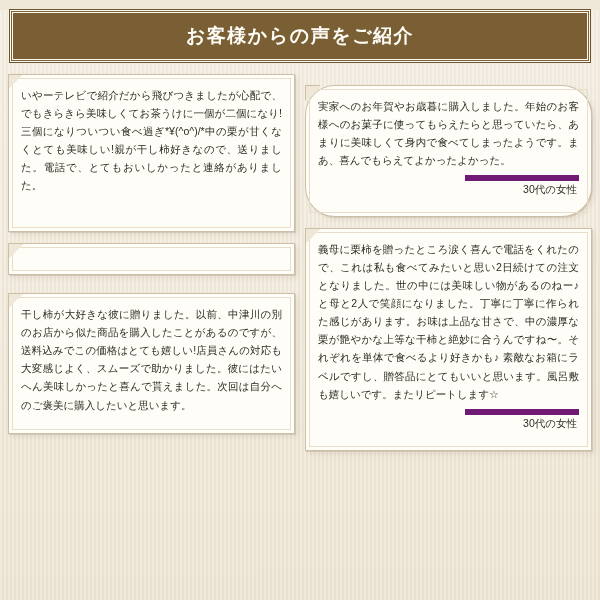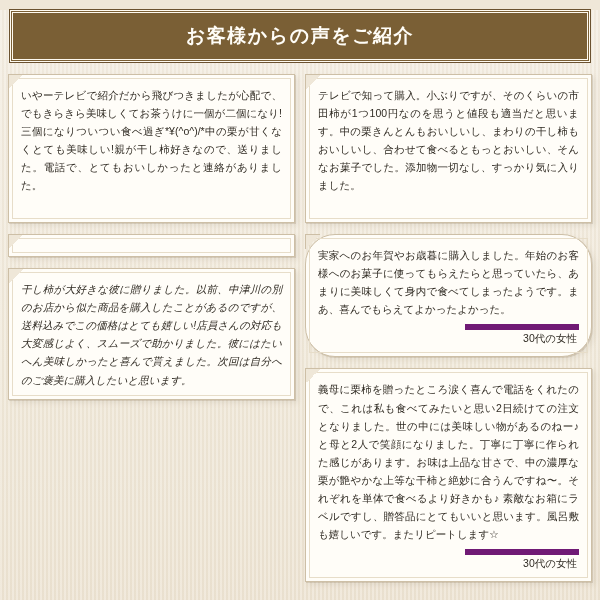--- a/index.html
+++ b/index.html
@@ -62,21 +62,21 @@
     grid-auto-rows: min-content;
     column-gap: 10px;
     row-gap: 11px;
   }
 
   .card {
     position: relative;
     background: #fffdf8;
     border: 1px solid #cdbfa6;
     box-shadow: 1px 1px 0 rgba(120,100,70,0.18), 3px 3px 5px rgba(120,100,70,0.10);
-    padding: 11px 12px 10px 12px;
+    padding: 11px 12px 19px 12px;
     box-sizing: border-box;
   }
   
   .card:before {
     content: "";
     position: absolute;
     left: 3px; right: 3px; top: 3px; bottom: 3px;
     border: 1px solid #e7ddc9;
     pointer-events: none;
   }
@@ -140,34 +140,28 @@
       <div class="card">
         <div class="card-body">いやーテレビで紹介だから飛びつきましたが心配で、でもきらきら美味しくてお茶うけに一個が二個になり!三個になりついつい食べ過ぎ*¥(^o^)/*中の栗が甘くなくとても美味しい!親が干し柿好きなので、送りました。電話で、とてもおいしかったと連絡がありました。</div>
         <div class="card-sign empty">
           <span class="sign-inner"></span>
         </div>
       </div>
 
       <div class="card" style="margin-top:11px;">
       </div>
 
-      <div class="card" style="margin-top:11px;font-style:italic;">
+      <div class="card" style="margin-top:18px;">
         <div class="card-body">干し柿が大好きな彼に贈りました。以前、中津川の別のお店から似た商品を購入したことがあるのですが、送料込みでこの価格はとても嬉しい!店員さんの対応も大変感じよく、スムーズで助かりました。彼にはたいへん美味しかったと喜んで貰えました。次回は自分へのご褒美に購入したいと思います。</div>
       </div>
 
     </div>
 
     <div class="col col-right">
 
-      <div class="card">
-        <div class="card-body">テレビで知って購入。小ぶりですが、そのくらいの市田柿が1つ100円なのを思うと値段も適当だと思います。中の栗きんとんもおいしいし、まわりの干し柿もおいしいし、合わせて食べるともっとおいしい、そんなお菓子でした。添加物一切なし、すっかり気に入りました。</div>
-        <div class="card-sign empty">
-          <span class="sign-inner"></span>
-        </div>
-      </div>
 
       <div class="card" style="margin-top:11px;border-radius:30px;">
         <div class="card-body">実家へのお年賀やお歳暮に購入しました。年始のお客様へのお菓子に使ってもらえたらと思っていたら、あまりに美味しくて身内で食べてしまったようです。まあ、喜んでもらえてよかったよかった。</div>
         <div class="card-sign">
           <span class="sign-inner">30代の女性</span>
         </div>
       </div>
 
       <div class="card" style="margin-top:11px;">
         <div class="card-body">義母に栗柿を贈ったところ涙く喜んで電話をくれたので、これは私も食べてみたいと思い2日続けての注文となりました。世の中には美味しい物があるのねー♪と母と2人で笑顔になりました。丁寧に丁寧に作られた感じがあります。お味は上品な甘さで、中の濃厚な栗が艶やかな上等な干柿と絶妙に合うんですね〜。それぞれを単体で食べるより好きかも♪ 素敵なお箱にラベルですし、贈答品にとてもいいと思います。風呂敷も嬉しいです。またリピートします☆</div>

